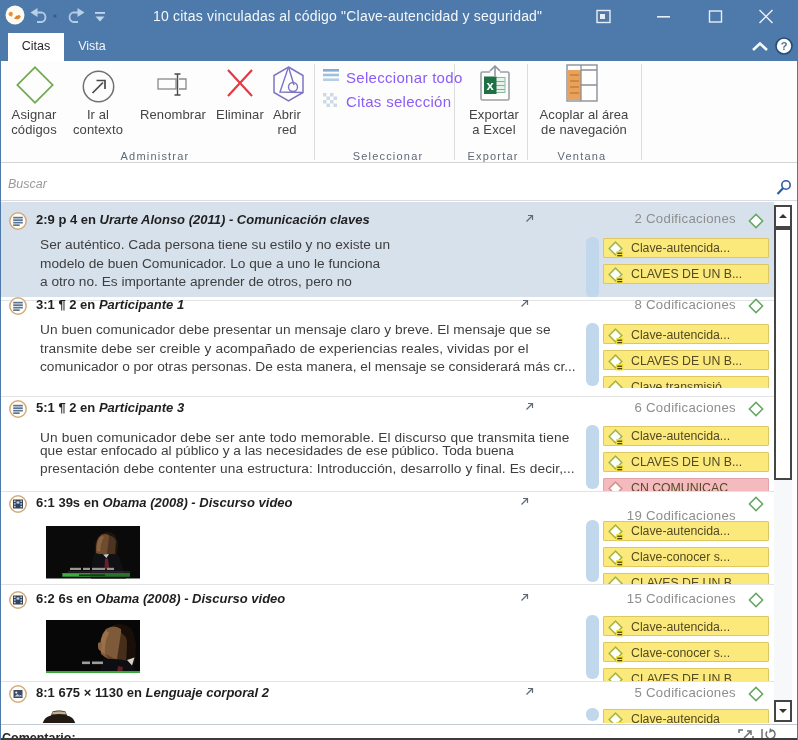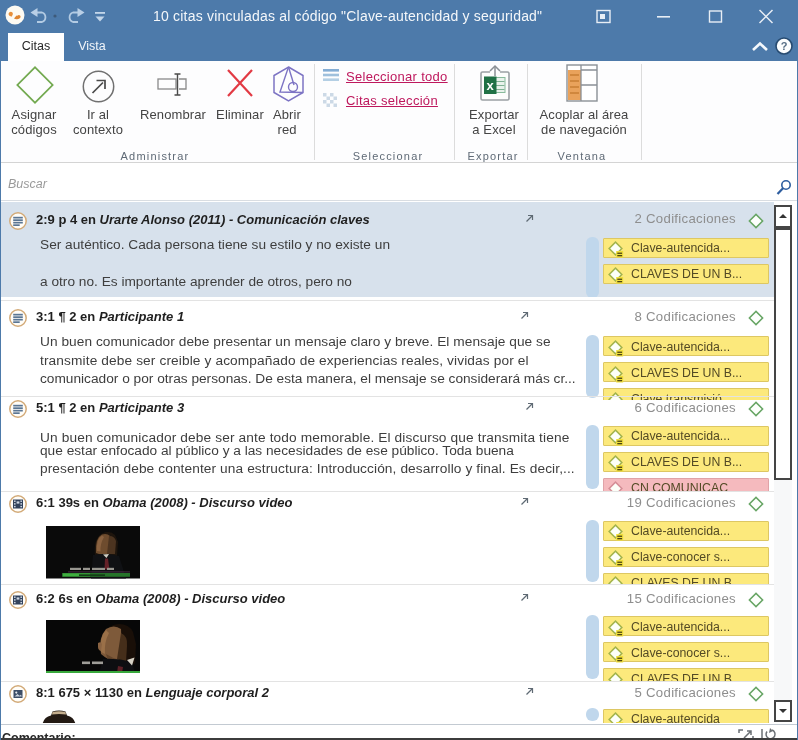--- a/index.html
+++ b/index.html
@@ -12,21 +12,21 @@
 #title { position:absolute; left:153px; top:7.5px; color:#f4f7fa; font-size:14px; letter-spacing:0.2px; white-space:nowrap; }
 #tabrow { position:absolute; left:0; top:32px; width:798px; height:29px; background:#4d7aaa;text-decoration:underline; }
 #tab-citas { position:absolute; left:8px; top:1px; width:56px; height:28px; background:#ffffff; color:#262626; font-size:12.5px; text-align:center; line-height:27px; }
 #tab-vista { position:absolute; left:64px; top:1px; width:56px; height:28px; color:#f2f6fa; font-size:12.5px; text-align:center; line-height:27px; }
 
 
 #ribbon { position:absolute; left:0; top:61px; width:798px; height:102px; background:#fdfdfe; border-bottom:1px solid #d4d4d4; }
 .vsep { position:absolute; top:3px; height:96px; width:1px; background:#dcdcdc; }
 .glabel { position:absolute; top:89px; font-size:11px; color:#5f6a76; text-align:center; letter-spacing:1.2px; }
 .blabel { position:absolute; font-size:13px; color:#444; text-align:center; line-height:15px; letter-spacing:0.1px; }
-.srow { position:absolute; font-size:13px; color:#be185d; white-space:nowrap; letter-spacing:0.3px;text-decoration:underline; }
+.srow { position:absolute; font-size:15px; color:#8b5cf6; white-space:nowrap; letter-spacing:0.3px; }
 
 
 #search { position:absolute; left:0; top:163px; width:798px; height:38px; background:#fff; border-bottom:1px solid #d9dde2; }
 #search .hint { position:absolute; left:8px; top:14px; font-size:12.5px; font-style:italic; color:#9a9a9a; }
 
 
 #list { position:absolute; left:0; top:202px; width:798px; height:521px; background:#fff; overflow:hidden; }
 .item { position:absolute; left:0; width:774px; }
 .hdr { position:absolute; left:36px; font-size:13px; font-weight:bold; color:#1f1f1f; white-space:nowrap; }
 .hdr i { font-style:italic; }
@@ -209,20 +209,21 @@
       <div class="hdr" style="top:9.5px">2:9 p 4 en <i>Urarte Alonso (2011) - Comunicación claves</i></div>
       <svg class="abs" style="left:524px;top:10.5px" width="11" height="11" viewBox="0 0 11 11">
         <path d="M2.5 8.5 L8 3" stroke="#5f6a74" stroke-width="1.2" fill="none"></path>
         <path d="M4 2.5 L8.5 2.5 L8.5 7" fill="none" stroke="#5f6a74" stroke-width="1.2"></path>
       </svg>
       <div class="codif" style="left:586px;width:150px;top:9px">2 Codificaciones</div>
       <svg class="abs" style="left:747px;top:9.5px" width="18" height="18" viewBox="0 0 18 18">
         <rect x="4.3" y="4.3" width="9.4" height="9.4" fill="#fdfffc" stroke="#67a564" stroke-width="1.5" transform="rotate(45 9 9)"></rect>
       </svg>
       <div class="bodyline" style="top:35px;">Ser auténtico. Cada persona tiene su estilo y no existe un</div>
+      <div class="bodyline" style="top:53.5px;">modelo de buen Comunicador. Lo que a uno le funciona</div>
       <div class="bodyline" style="top:72px;">a otro no. Es importante aprender de otros, pero no</div>
       <div class="accent" style="top:34.5px;height:61px"></div>
       <div class="tag" style="top:35.5px">
         <svg class="abs" style="left:2px;top:0.5px" width="19" height="19" viewBox="0 0 19 19">
           <rect x="5" y="5" width="9" height="9" fill="#fdfff8" stroke="#a3b44c" stroke-width="1.5" transform="rotate(45 9.5 9.5)"></rect>
           <rect x="10.2" y="12" width="7" height="6.5" fill="#f0df3c"></rect>
           <rect x="11.3" y="13.6" width="4.8" height="1.3" fill="#4c4512"></rect>
           <rect x="11.3" y="16" width="4.8" height="1.3" fill="#4c4512"></rect>
         </svg>
         <div class="ttxt">Clave-autencida...</div>
@@ -231,21 +232,21 @@
         <svg class="abs" style="left:2px;top:0.5px" width="19" height="19" viewBox="0 0 19 19">
           <rect x="5" y="5" width="9" height="9" fill="#fdfff8" stroke="#a3b44c" stroke-width="1.5" transform="rotate(45 9.5 9.5)"></rect>
           <rect x="10.2" y="12" width="7" height="6.5" fill="#f0df3c"></rect>
           <rect x="11.3" y="13.6" width="4.8" height="1.3" fill="#4c4512"></rect>
           <rect x="11.3" y="16" width="4.8" height="1.3" fill="#4c4512"></rect>
         </svg>
         <div class="ttxt">CLAVES DE UN B...</div>
       </div>
     </div>
     <div class="isep" style="top:97.5px"></div>
-    <div class="item" style="top:102px;height:95.5px;overflow:hidden;">
+    <div class="item" style="top:90px;height:95.5px;overflow:hidden;">
       <svg class="abs" style="left:9px;top:5px" width="18" height="18" viewBox="0 0 18 18">
         <circle cx="9" cy="9" r="8.2" fill="#fffdf8" stroke="#d3ab79" stroke-width="1.5"></circle>
         <g fill="#5a7694">
           <rect x="4.2" y="4.8" width="9.6" height="1.7"></rect>
           <rect x="4.2" y="7.3" width="9.6" height="1.7"></rect>
           <rect x="4.2" y="9.8" width="9.6" height="1.7"></rect>
           <rect x="4.2" y="12.3" width="6.5" height="1.7"></rect>
         </g>
       </svg>
       <div class="hdr" style="top:5px">3:1 ¶ 2 en <i>Participante 1</i></div>
@@ -351,21 +352,21 @@
           <rect x="11.4" y="8.2" width="1.6" height="1.4"></rect>
           <rect x="11.4" y="10.9" width="1.6" height="1.4"></rect>
           <rect x="7.6" y="6.4" width="2.8" height="2.2"></rect>
         </g>
       </svg>
       <div class="hdr" style="top:4px">6:1 39s en <i>Obama (2008) - Discurso video</i></div>
       <svg class="abs" style="left:519px;top:5px" width="11" height="11" viewBox="0 0 11 11">
         <path d="M2.5 8.5 L8 3" stroke="#5f6a74" stroke-width="1.2" fill="none"></path>
         <path d="M4 2.5 L8.5 2.5 L8.5 7" fill="none" stroke="#5f6a74" stroke-width="1.2"></path>
       </svg>
-      <div class="codif" style="left:586px;width:150px;top:4px">19 Codificaciones</div>
+      <div class="codif" style="left:586px;width:150px;top:17px">19 Codificaciones</div>
       <svg class="abs" style="left:747px;top:4px" width="18" height="18" viewBox="0 0 18 18">
         <rect x="4.3" y="4.3" width="9.4" height="9.4" fill="#fdfffc" stroke="#67a564" stroke-width="1.5" transform="rotate(45 9 9)"></rect>
       </svg>
       <div class="accent" style="top:28.5px;height:62px"></div>
       <div class="tag" style="top:29.5px">
         <svg class="abs" style="left:2px;top:0.5px" width="19" height="19" viewBox="0 0 19 19">
           <rect x="5" y="5" width="9" height="9" fill="#fdfff8" stroke="#a3b44c" stroke-width="1.5" transform="rotate(45 9.5 9.5)"></rect>
           <rect x="10.2" y="12" width="7" height="6.5" fill="#f0df3c"></rect>
           <rect x="11.3" y="13.6" width="4.8" height="1.3" fill="#4c4512"></rect>
           <rect x="11.3" y="16" width="4.8" height="1.3" fill="#4c4512"></rect>

